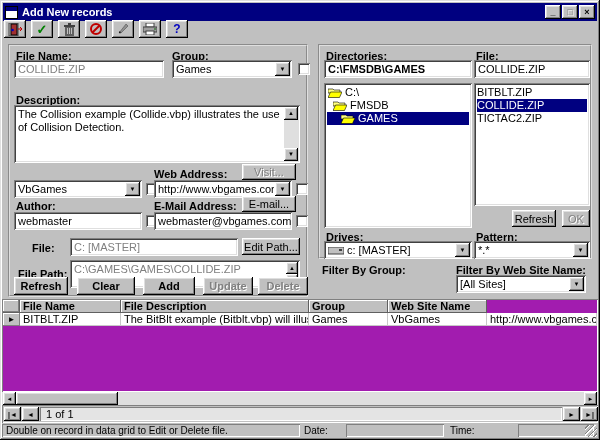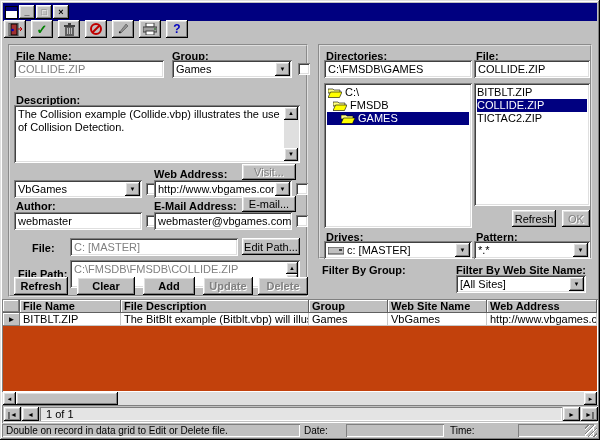--- a/index.html
+++ b/index.html
@@ -38,41 +38,42 @@
   .btn.bold { font-weight:bold; }
   .btn.dis { color:#808080; text-shadow:1px 1px 0 #fff; }
   
   .sb-btn { position:absolute; display:flex; align-items:center; justify-content:center; font-size:6px; background:#c0c0c0; box-shadow: inset -1px -1px 0 #000, inset 1px 1px 0 #fff, inset -2px -2px 0 #808080, inset 2px 2px 0 #dfdfdf; }
   .sb-track { position:absolute; background:#dfdfdf; }
   .listbox { position:absolute; background:#fff; box-shadow: inset 1px 1px 0 #808080, inset -1px -1px 0 #fff, inset 2px 2px 0 #404040, inset -2px -2px 0 #dfdfdf; padding:3px 3px; overflow:hidden; }
   .litem { height:13px; line-height:13px; white-space:nowrap; display:flex; align-items:center; font-size:11px; }
   .litem.sel { background:#000080; color:#fff; }
   .fold { margin-right:3px; flex:0 0 auto; }
   
-  #grid { position:absolute; left:2px; top:299px; width:596px; height:93px; background:#c2410c; box-shadow: inset 1px 1px 0 #808080, inset -1px -1px 0 #fff; }
+  #grid { position:absolute; left:2px; top:299px; width:596px; height:93px; background:#a21caf; box-shadow: inset 1px 1px 0 #808080, inset -1px -1px 0 #fff; }
   .grow { display:flex; height:14px; }
   .gh { background:#c0c0c0; font-weight:bold; padding:0 3px; border-right:1px solid #606060; border-bottom:1px solid #606060; box-shadow: inset 1px 1px 0 #fff; white-space:nowrap; overflow:hidden; line-height:13px; }
   .gc { background:#fff; padding:0 3px; border-right:1px solid #c8c8c8; border-bottom:1px solid #c8c8c8; white-space:nowrap; overflow:hidden; line-height:12px; }
   .gsel { background:#c0c0c0; box-shadow: inset -1px -1px 0 #808080, inset 1px 1px 0 #fff; text-align:center; font-size:8px; line-height:13px; }
   
   #nav { position:absolute; left:2px; top:405px; width:596px; height:18px; background:#c0c0c0; box-shadow: inset 1px 1px 0 #808080, inset -1px -1px 0 #fff; }
   .navbtn { position:absolute; top:2px; width:17px; height:14px; display:flex; align-items:center; justify-content:center; font-size:7px; font-weight:bold; background:#c0c0c0; box-shadow: inset -1px -1px 0 #000, inset 1px 1px 0 #fff, inset -2px -2px 0 #808080, inset 2px 2px 0 #dfdfdf; }
   #navcap { position:absolute; left:38px; top:2px; width:522px; height:14px; background:#e4e4e4; box-shadow: inset 1px 1px 0 #808080, inset -1px -1px 0 #fff; padding:1px 0 0 6px; font-size:11px; }
   #statusbar { position:absolute; left:2px; top:424px; width:596px; height:14px; background:#c0c0c0; }
   .spanel { position:absolute; top:0; height:13px; box-shadow: inset 1px 1px 0 #808080, inset -1px -1px 0 #fff; padding:1px 4px 0 4px; font-size:10px; white-space:nowrap; overflow:hidden; }
   .slabel { position:absolute; top:1px; font-size:10px; }
   .grip { position:absolute; right:1px; top:1px; width:12px; height:12px; background: repeating-linear-gradient(135deg, transparent 0 2px, #808080 2px 3px, #fff 3px 4px); }
 </style>
 </head>
 <body>
 
 <div id="win">
 
   <div id="titlebar">
     <span class="appicon"></span>
+    <span class="ttext">Add New records</span>
     <span class="winbtn raised">_</span>
     <span class="winbtn raised dis">□</span>
     <span class="winbtn raised">×</span>
   </div>
 
   <div class="tbtn raised" style="left:4px">
     <svg width="14" height="13">
         <rect x="1" y="0" width="9" height="13" fill="#c0c0c0" stroke="#404040"></rect>
         <rect x="3" y="1" width="6" height="11" fill="#a03030" stroke="#000"></rect>
         <circle cx="4.5" cy="7" r="1.3" fill="#0000c0"></circle>
@@ -157,35 +158,35 @@
     <span class="cb" style="left:136px; top:169px;"></span>
     <div class="field" style="left:144px; top:166px; width:138px;"><span>webmaster@vbgames.com</span></div>
     <span class="cb" style="left:286px; top:169px;"></span>
 
     <span class="lbl" style="left:22px; top:196px;">File:</span>
     <div class="field" style="left:60px; top:192px; width:168px;"><span class="dis-text">C: [MASTER]</span></div>
     <div class="btn" style="left:232px; top:192px; width:58px; height:17px;">Edit Path...</div>
 
     <span class="lbl" style="left:8px; top:222px;">File Path:</span>
     <div class="sunken" style="position:absolute; left:60px; top:214px; width:230px; height:28px; padding:3px 16px 0 4px; white-space:nowrap; overflow:hidden;">
-      <span class="dis-text">C:\FMSDB\FMSDB\COLLIDE.ZIP</span>
+      <span class="dis-text">C:\GAMES\GAMES\COLLIDE.ZIP</span>
       <span class="sb-btn" style="right:2px; top:2px; width:12px; height:12px;">▲</span>
       <span class="sb-btn" style="right:2px; bottom:2px; width:12px; height:12px;">▼</span>
     </div>
 
     <div class="btn bold" style="left:4px; top:231px; width:54px; height:18px;">Refresh</div>
     <div class="btn bold" style="left:67px; top:231px; width:58px; height:18px;">Clear</div>
     <div class="btn bold" style="left:133px; top:231px; width:52px; height:18px;">Add</div>
     <div class="btn bold dis" style="left:193px; top:231px; width:50px; height:18px;">Update</div>
     <div class="btn bold dis" style="left:248px; top:231px; width:50px; height:18px;">Delete</div>
   </div>
 
   <div class="etched" style="position:absolute; left:318px; top:44px; width:274px; height:215px;">
     <span class="lbl" style="left:6px; top:4px;">Directories:</span>
-    <div class="field" style="left:4px; top:14px; width:148px;"><span>C:\FMSDB\GAMES</span></div>
+    <div class="field" style="left:4px; top:14px; width:148px;font-weight:bold;"><span>C:\FMSDB\GAMES</span></div>
     <span class="lbl" style="left:156px; top:4px;">File:</span>
     <div class="field" style="left:154px; top:14px; width:116px;"><span>COLLIDE.ZIP</span></div>
 
     <div class="listbox" style="left:4px; top:37px; width:148px; height:145px;">
       <div class="litem" style="padding-left:1px;">
         <svg class="fold" width="14" height="10">
             <path d="M0 1 h5 l1 1 h6 v3 h-12 z" fill="#ffff80" stroke="#000" stroke-width="0.6"></path>
             <path d="M0 9.5 L2.5 4 H14 L11.5 9.5 Z" fill="#ffff00" stroke="#000" stroke-width="0.6"></path>
           </svg>
         <span>C:\</span>
@@ -244,21 +245,20 @@
     <span class="drop raised">▼</span>
   </div>
 
   <div id="grid">
     <div class="grow" style="padding:1px 0 0 1px;">
       <div class="gsel gh" style="width:17px;"></div>
       <div class="gh" style="width:101px;">File Name</div>
       <div class="gh" style="width:188px;">File Description</div>
       <div class="gh" style="width:79px;">Group</div>
       <div class="gh" style="width:99px;">Web Site Name</div>
-      <div class="gh" style="width:110px;">Web Address</div>
     </div>
     <div class="grow" style="padding-left:1px; height:13px;">
       <div class="gsel" style="width:17px;">►</div>
       <div class="gc" style="width:101px;">BITBLT.ZIP</div>
       <div class="gc" style="width:188px;">The BitBlt example (Bitblt.vbp) will illustrate cyclin</div>
       <div class="gc" style="width:79px;">Games</div>
       <div class="gc" style="width:99px;">VbGames</div>
       <div class="gc" style="width:110px;">http://www.vbgames.com</div>
     </div>
   </div>

